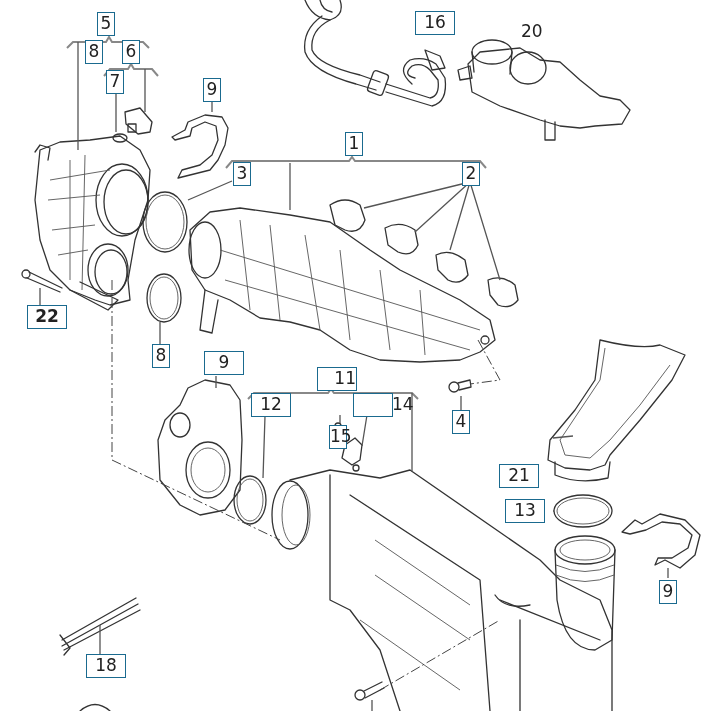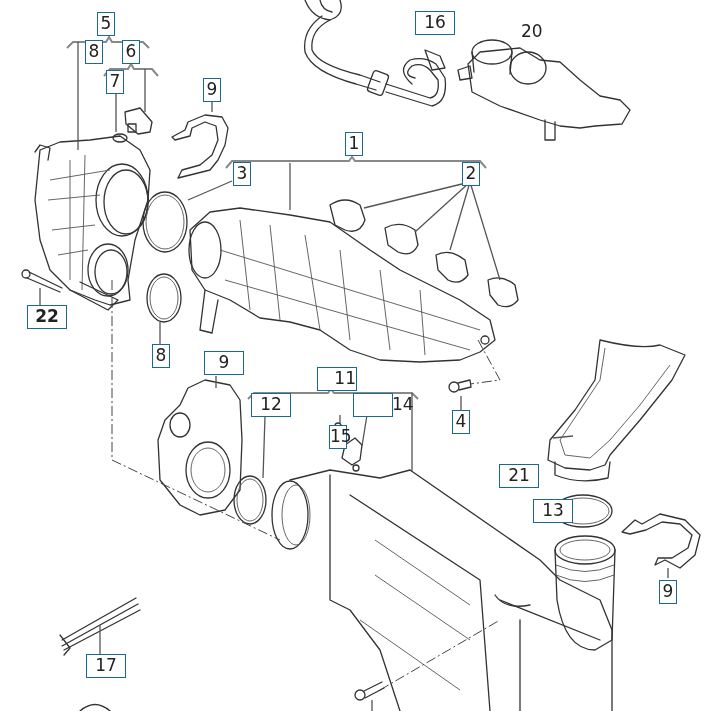--- a/index.html
+++ b/index.html
@@ -175,15 +175,15 @@
 <div class="callout c1" style="left:462px;top:162px;">2</div>
 <div class="callout c2" style="left:27px;top:305px;font-weight:bold;">22</div>
 <div class="callout c1" style="left:152px;top:344px;">8</div>
 <div class="callout c2" style="left:204px;top:351px;">9</div>
 <div class="callout c2" style="left:317px;top:367px;text-align:right;">11</div>
 <div class="callout c2" style="left:251px;top:393px;">12</div>
 <div class="callout c1" style="left:329px;top:397px;margin-top:28px;">15</div>
 <div class="callout c2" style="left:353px;top:393px;padding-left:38px;">14</div>
 <div class="callout c1" style="left:452px;top:410px;">4</div>
 <div class="callout c2" style="left:499px;top:426px;margin-top:38px;">21</div>
-<div class="callout c2" style="left:505px;top:499px;margin-left:28px;">13</div>
+<div class="callout c2" style="left:505px;top:499px;">13</div>
 <div class="callout c1" style="left:659px;top:580px;">9</div>
-<div class="callout c2" style="left:86px;top:654px;">17</div>
+<div class="callout c2" style="left:86px;top:654px;">18</div>
 
 </body></html>

